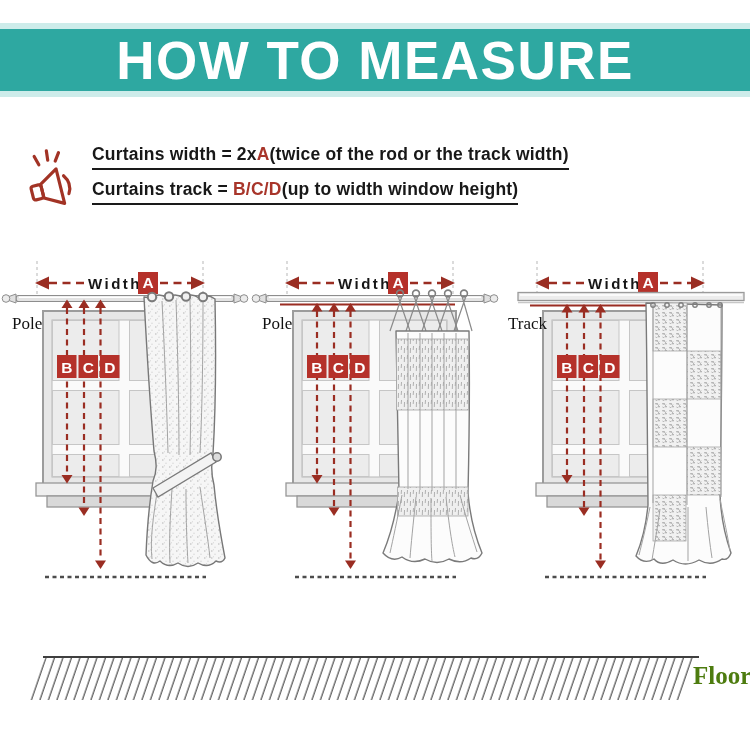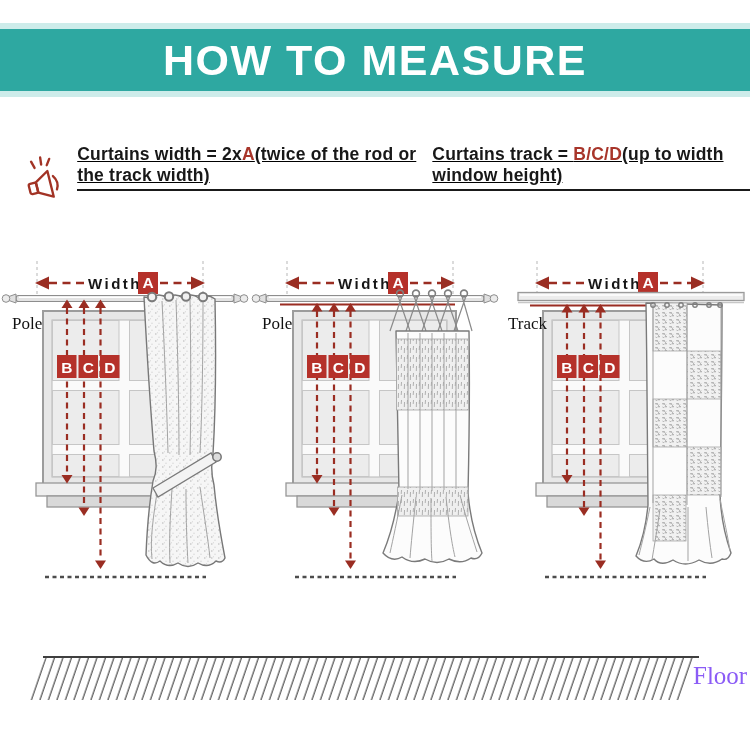--- a/index.html
+++ b/index.html
@@ -3,25 +3,25 @@
 <meta charset="utf-8">
 <style>
   html,body{margin:0;padding:0;background:#ffffff;}
   .canvas{position:relative;width:750px;height:750px;background:#fff;overflow:hidden;
           font-family:"Liberation Sans",sans-serif;}
   
   .strip{position:absolute;left:0;right:0;height:6px;background:#cdecea;}
   .strip.top{top:23px}.strip.bot{top:91px}
   .header{position:absolute;left:0;right:0;top:29px;height:62px;background:#2ea8a1;
           display:flex;align-items:center;justify-content:center;}
-  .header h1{margin:0;color:#ffffff;font-size:43px;font-weight:bold;letter-spacing:1.5px;}
+  .header h1{margin:0;color:#ffffff;font-size:53px;font-weight:bold;letter-spacing:1.5px;}
   
   .notice{position:absolute;left:22px;top:142px;display:flex;align-items:flex-start;gap:12px;}
   .mega{width:58px;height:66px;margin-top:2px;}
-  .rules{display:flex;text-decoration:underline;}
+  .rules{display:flex;flex-direction:column;}
   .rule{margin:2px 0 7px 0;font-size:17.5px;font-weight:bold;color:#181818;
         border-bottom:2px solid #1a1a1a;padding-bottom:3px;width:fit-content;letter-spacing:.2px;}
   .rule .hl{color:#a8352a;}
   
   .panels{position:absolute;top:255px;left:0;width:750px;height:335px;display:flex;}
   .panel{position:relative;width:250px;height:335px;text-align:center;}
   svg.diagram{position:absolute;left:0;top:0;}
   
   .guide{stroke:#c4c4c4;stroke-width:1.2;stroke-dasharray:3 3;}
   .ah{fill:#9a2d22;}
@@ -32,21 +32,21 @@
   .wl{fill:#ffffff;font-weight:bold;font-size:15.5px;text-anchor:middle;
       font-family:"Liberation Sans",sans-serif;}
   .wtxt{fill:#161616;font-weight:bold;font-size:15px;letter-spacing:2.5px;
         font-family:"Liberation Sans",sans-serif;}
   .support{fill:#111;font-family:"Liberation Serif",serif;font-size:17px;}
   .fdash{stroke:#4d4d4d;stroke-width:2.6;stroke-dasharray:4 3.5;}
   .fold path{fill:none;stroke:#a3a3a3;stroke-width:1;}
   .tie{stroke:#8a8a8a;stroke-width:1.2;fill:none;}
   
   .floor-label{position:absolute;left:693px;top:662px;font-family:"Liberation Serif",serif;
-               font-size:25px;color:#8b5cf6;}
+               font-size:25px;color:#4d7c0f;font-weight:bold;}
 </style>
 </head>
 <body>
 
 <div class="canvas">
 
   <div class="strip top"></div>
   <div class="header">
     <h1>HOW TO MEASURE</h1>
   </div>

